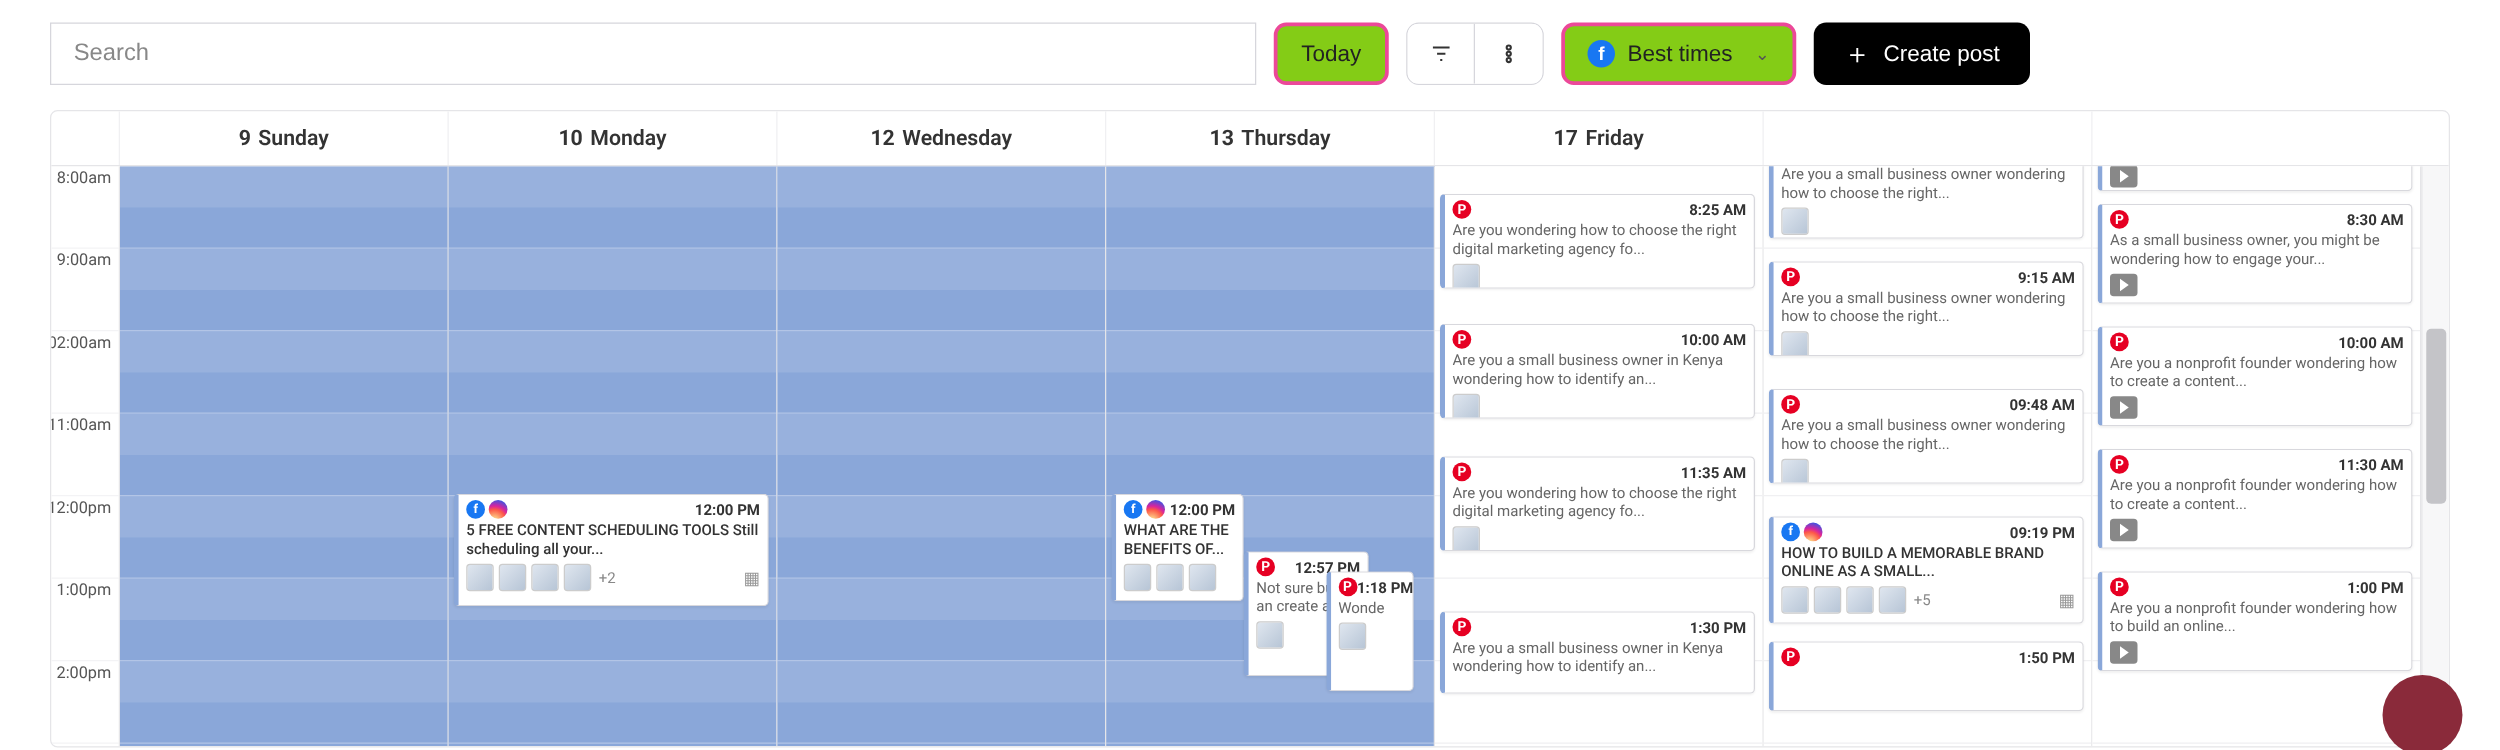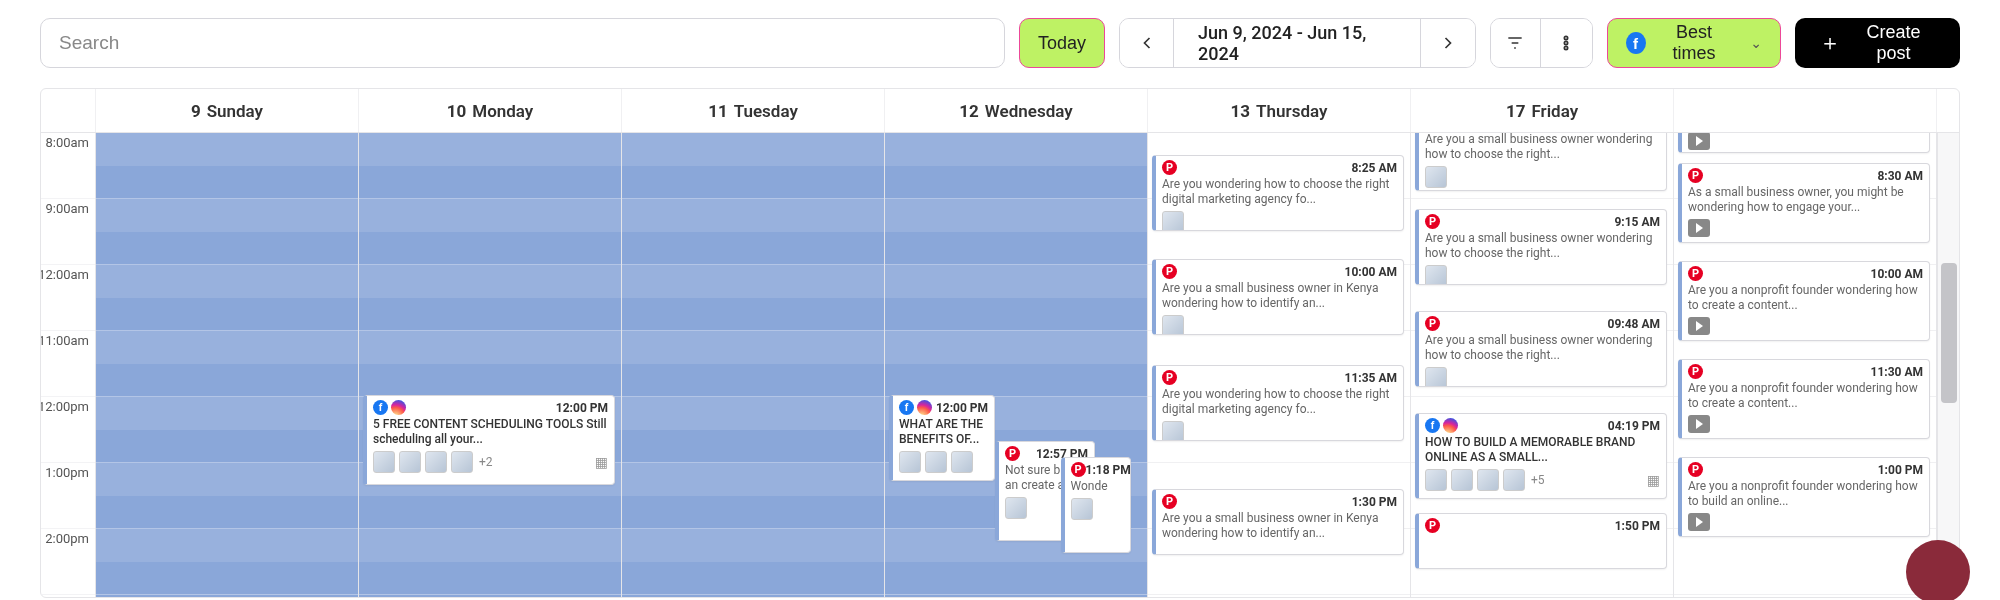--- a/index.html
+++ b/index.html
@@ -1,23 +1,23 @@
 <!DOCTYPE html>
 <html><head>
 <meta charset="utf-8">
 <style>
 * { box-sizing: border-box; margin: 0; padding: 0; }
 body { font-family: -apple-system, BlinkMacSystemFont, "Segoe UI", Roboto, sans-serif; background: #fff; overflow: hidden; }
 .app { width: 2000px; height: 600px; padding: 18px 40px 0 40px; position: relative; }
 
 
 .toolbar { display: flex; align-items: center; gap: 14px; margin-bottom: 20px; }
-.search { flex: 0 0 965px; height: 50px; border: 1px solid #d6d6dc; border-radius: 10px; padding: 0 18px; font-size: 19px; color: #4d7c0f; }
+.search { flex: 0 0 965px; height: 50px; border: 1px solid #d6d6dc; border-radius: 0; padding: 0 18px; font-size: 19px; color: #4d7c0f; }
 .search::placeholder { color: #888; }
-.btn { height: 50px; border: 1px solid #ec4899; background: #bef264; border-radius: 10px; font-size: 18px; display: inline-flex; align-items: center; justify-content: center; cursor: pointer; font-weight: 500; color: #222; }
+.btn { height: 50px; border: 3px solid #ec4899; background: #84cc16; border-radius: 10px; font-size: 18px; display: inline-flex; align-items: center; justify-content: center; cursor: pointer; font-weight: 500; color: #222; }
 .btn-today { width: 92px; }
 .group { display: flex; border: 1px solid #d6d6dc; border-radius: 10px; overflow: hidden; height: 50px; }
 .group > * { border: none; border-right: 1px solid #d6d6dc; background: #fff; display: inline-flex; align-items: center; justify-content: center; cursor: pointer; }
 .group > *:last-child { border-right: none; }
 .arrow { width: 58px; font-size: 20px; color: #444; }
 .range { padding: 0 24px; font-size: 18px; font-weight: 500; color: #222; }
 .filter-btn { width: 54px; font-size: 18px; }
 .best-btn { padding: 0 18px; gap: 10px; }
 .best-btn .fb { width: 22px; height: 22px; background: #1877f2; border-radius: 50%; color: #fff; font-weight: 700; font-size: 15px; display: inline-flex; align-items: center; justify-content: center; }
 .best-btn .chev { margin-left: 8px; font-size: 14px; color: #555; }
@@ -61,33 +61,20 @@
 
 svg.icon { width: 20px; height: 20px; stroke: #333; stroke-width: 2; fill: none; }
 </style>
 </head>
 <body>
 
 <div class="app">
   <div class="toolbar">
     <input class="search" placeholder="Search" style="">
     <button class="btn btn-today">Today</button>
-    <div class="group">
-      <button class="arrow">
-          <svg class="icon" viewBox="0 0 24 24">
-            <polyline points="15 18 9 12 15 6"></polyline>
-          </svg>
-        </button>
-      <div class="range">Jun 9, 2024 - Jun 15, 2024</div>
-      <button class="arrow">
-          <svg class="icon" viewBox="0 0 24 24">
-            <polyline points="9 18 15 12 9 6"></polyline>
-          </svg>
-        </button>
-    </div>
     <div class="group">
       <button class="filter-btn">
           <svg class="icon" viewBox="0 0 24 24">
             <polyline points="4 6 20 6"></polyline>
             <polyline points="8 12 16 12"></polyline>
             <polyline points="11 18 13 18"></polyline>
           </svg>
         </button>
       <button class="filter-btn">
           <svg class="icon" viewBox="0 0 24 24" fill="#333" stroke="none">
@@ -113,43 +100,39 @@
       <div class="dh"></div>
       <div class="dh">
           <span class="num">9</span>
           <span>Sunday</span>
         </div>
       <div class="dh">
           <span class="num">10</span>
           <span>Monday</span>
         </div>
       <div class="dh">
-          <span class="num">11</span>
-          <span>Tuesday</span>
-        </div>
-      <div class="dh">
           <span class="num">12</span>
           <span>Wednesday</span>
         </div>
       <div class="dh">
           <span class="num">13</span>
           <span>Thursday</span>
         </div>
       <div class="dh">
           <span class="num">17</span>
           <span>Friday</span>
         </div>
       <div class="dh"></div>
     </div>
     <div class="body">
 
       <div class="timecol">
         <div class="hourlabel">8:00am</div>
         <div class="hourlabel">9:00am</div>
-        <div class="hourlabel">12:00am</div>
+        <div class="hourlabel">02:00am</div>
         <div class="hourlabel">11:00am</div>
         <div class="hourlabel">12:00pm</div>
         <div class="hourlabel">1:00pm</div>
         <div class="hourlabel">2:00pm</div>
       </div>
 
       <div class="daycol">
         <div class="hourline" style="top:0"></div>
           <div class="hourline" style="top:66px"></div>
           <div class="hourline" style="top:132px"></div>
@@ -338,21 +321,21 @@
           <div class="thumbs">
               <span class="th"></span>
             </div>
         </div>
         <div class="ev" style="top:280px;height:86px">
           <div class="ehead">
               <span class="icons">
                 <span class="ic fb">f</span>
                 <span class="ic ig"></span>
               </span>
-              <span class="time">04:19 PM</span>
+              <span class="time">09:19 PM</span>
             </div>
           <div class="txt strong">HOW TO BUILD A MEMORABLE BRAND ONLINE AS A SMALL...</div>
           <div class="thumbs">
               <span class="th"></span>
               <span class="th"></span>
               <span class="th"></span>
               <span class="th"></span>
               <span class="more">+5</span>
               <span class="grid-ic">▦</span>
             </div>

